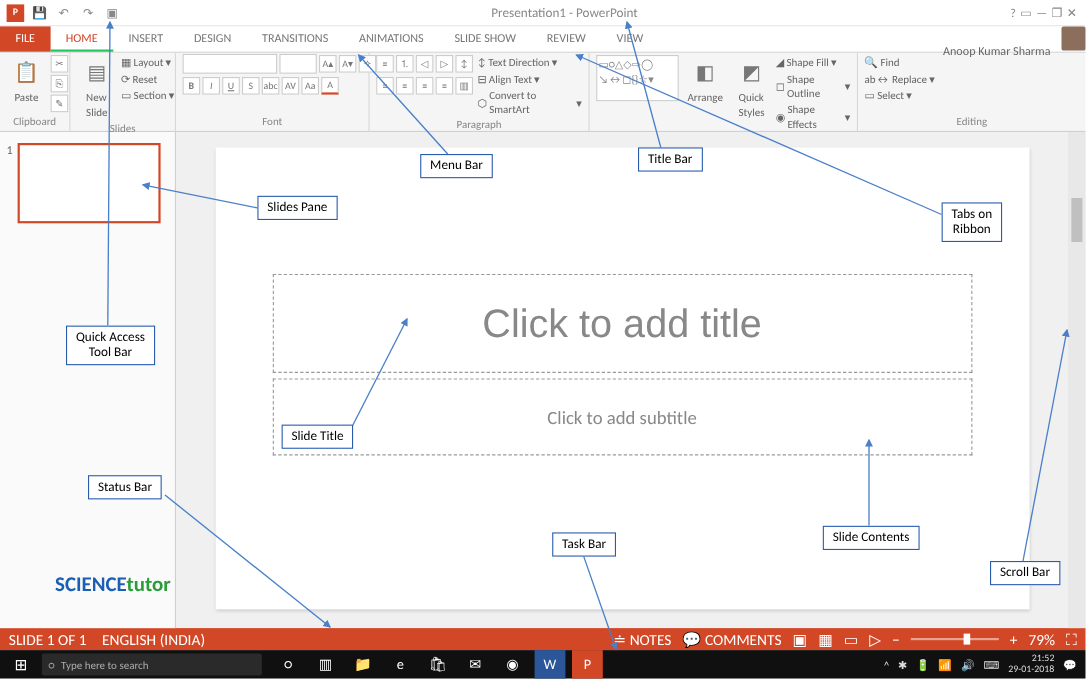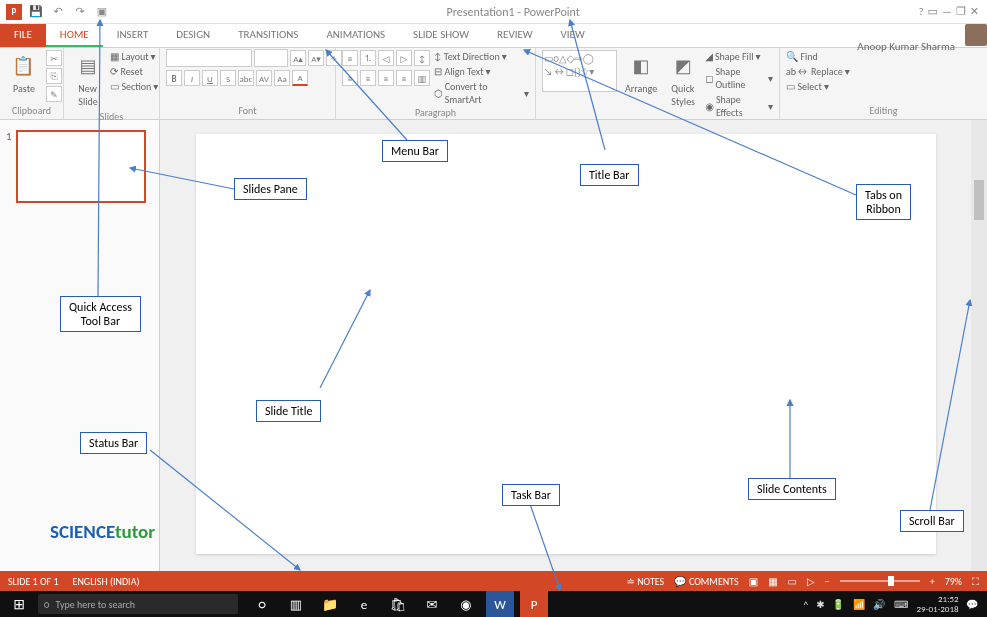--- a/index.html
+++ b/index.html
@@ -37,21 +37,21 @@
 
 .editor { flex:1; position:relative; display:flex; justify-content:center; align-items:flex-start; padding-top:14px; }
 .slide { width:740px; height:420px; background:#fff; box-shadow:0 1px 3px rgba(0,0,0,0.15); position:relative; }
 .scrollbar { width:16px; background:#e8e8e8; position:relative; }
 .scroll-thumb { width:10px; height:40px; background:#c0c0c0; margin:60px auto 0; }
 
 .title-box,.sub-box { position:absolute; left:52px; right:52px; border:1.5px dashed #999; display:flex; align-items:center; justify-content:center; color:#888; }
 .title-box { top:115px; height:90px; font-size:36px; font-family:"Calibri Light",sans-serif; }
 .sub-box { top:210px; height:70px; font-size:17px; }
 
-.statusbar { height:20px; background:#d24726; color:#fff; font-size:10px; display:flex; align-items:center; padding:0 8px; gap:14px; }
+.statusbar { height:20px; background:#d24726; color:#fff; font-size:14px; display:flex; align-items:center; padding:0 8px; gap:14px; }
 .status-right { margin-left:auto; display:flex; align-items:center; gap:10px; }
 .zoom-track { width:80px; height:2px; background:rgba(255,255,255,0.5); position:relative; }
 .zoom-knob { position:absolute; width:6px; height:10px; background:#fff; top:-4px; left:60%; }
 
 .taskbar { height:26px; background:#101010; display:flex; align-items:center; color:#fff; font-size:10px; }
 .start { width:38px; display:flex; justify-content:center; font-size:14px; }
 .search { width:200px; height:20px; background:#2a2a2a; border-radius:2px; display:flex; align-items:center; gap:6px; padding:0 6px; color:#aaa; }
 .tb-icons { display:flex; gap:6px; margin-left:10px; }
 .tb-ico { width:28px; height:26px; display:flex; align-items:center; justify-content:center; font-size:13px; color:#fff; }
 .tb-app-w { background:#2b579a; } .tb-app-p { background:#d24726; }
@@ -215,20 +215,22 @@
 
 <div class="workspace">
   <div class="slides-pane">
     <div class="thumb-wrap">
       <div class="thumb-num">1</div>
       <div class="thumb"></div>
     </div>
   </div>
   <div class="editor">
     <div class="slide">
+      <div class="title-box">Click to add title</div>
+      <div class="sub-box">Click to add subtitle</div>
     </div>
   </div>
   <div class="scrollbar">
       <div class="scroll-thumb"></div>
     </div>
 </div>
 
 <div class="statusbar">
   <span>SLIDE 1 OF 1</span>
   <span>ENGLISH (INDIA)</span>
@@ -272,27 +274,27 @@
     <span>⌨</span>
     <div class="clock">
         <div>21:52</div>
         <div>29-01-2018</div>
       </div>
     <span>💬</span>
   </div>
 </div>
 
 <div class="annot" style="left:382px;top:140px">Menu Bar</div>
-<div class="annot" style="left:580px;top:164px">Title Bar</div>
+<div class="annot" style="left:580px;top:134px">Title Bar</div>
 <div class="annot" style="left:234px;top:178px">Slides Pane</div>
 <div class="annot" style="left:856px;top:184px;white-space:pre-line">Tabs on
 Ribbon</div>
 <div class="annot" style="left:60px;top:296px;white-space:pre-line">Quick Access
 Tool Bar</div>
-<div class="annot" style="left:256px;top:400px">Slide Title</div>
+<div class="annot" style="left:256px;top:386px">Slide Title</div>
 <div class="annot" style="left:80px;top:432px">Status Bar</div>
 <div class="annot" style="left:502px;top:484px">Task Bar</div>
 <div class="annot" style="left:748px;top:478px">Slide Contents</div>
 <div class="annot" style="left:900px;top:510px">Scroll Bar</div>
 
 <div class="watermark"><span class="sci">SCIENCE</span><span class="tut">tutor</span></div>
 
 <svg style="position:absolute;top:0;left:0;pointer-events:none;z-index:90" width="987" height="617">
   <defs>
       <marker id="ah" markerWidth="6" markerHeight="6" refX="5" refY="3" orient="auto">

